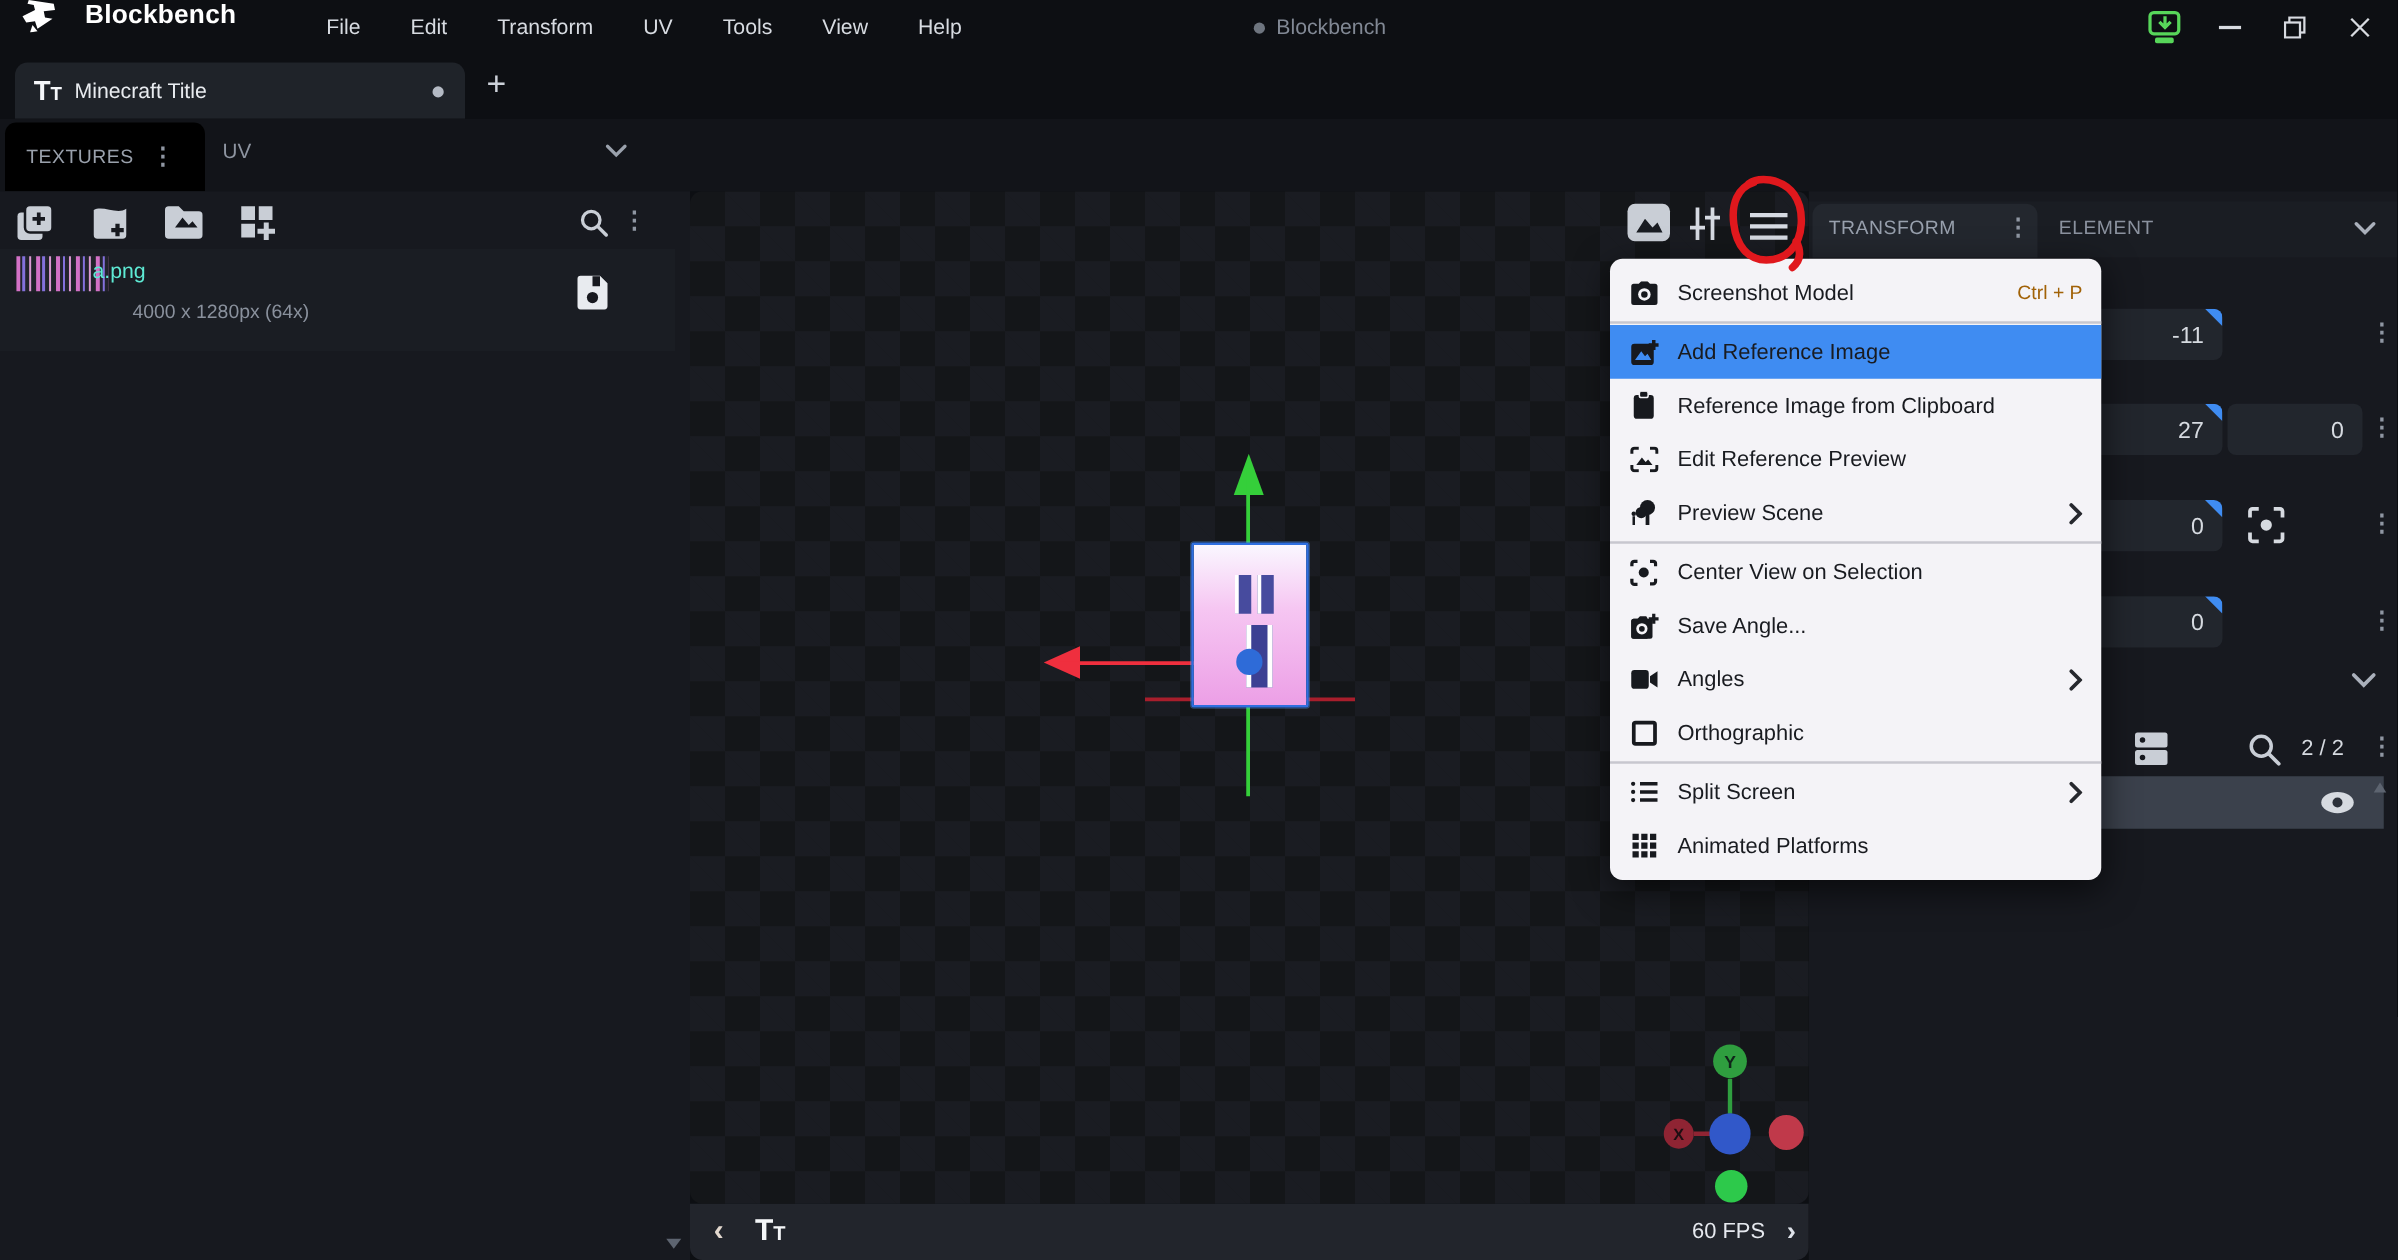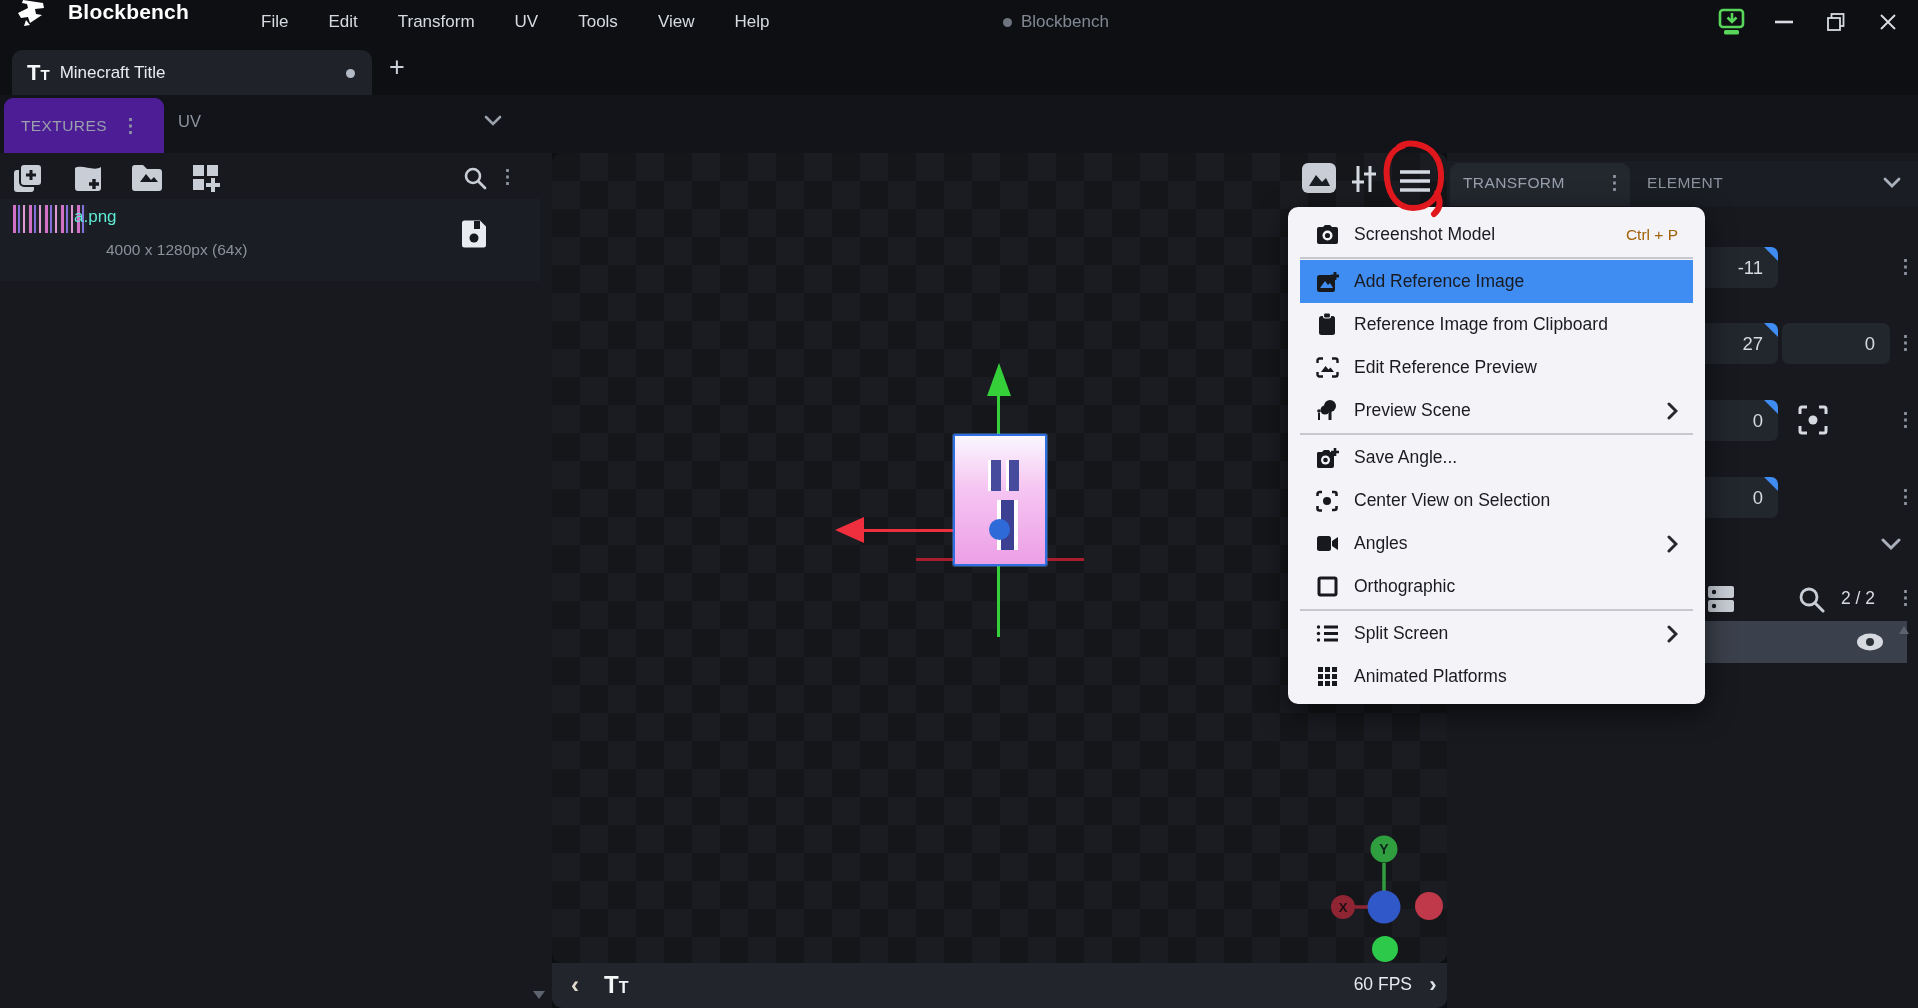--- a/index.html
+++ b/index.html
@@ -24,21 +24,21 @@
   .tab{position:absolute;left:12px;top:6px;width:360px;height:45px;background:#1f2329;border-radius:10px 10px 0 0;display:flex;align-items:center;}
   .tt-icon{margin-left:15px;color:#f5f7fa;font-weight:700;font-size:22px;line-height:1;}
   .tt-icon small{font-size:15px;font-weight:700;}
   .tab-label{margin-left:10px;font-size:17px;color:#e8ebef;}
   .tab-dot{position:absolute;left:334px;top:19px;width:9px;height:9px;border-radius:50%;background:#b4bac4;}
   .newtab{position:absolute;left:382px;top:8px;width:30px;height:30px;color:#ccd1d9;font-size:27px;line-height:30px;text-align:center;}
   .newtab::before{content:"+";}
 
   
   .toprow{left:0;top:95px;width:1918px;height:58px;background:#121419;}
-  .textures-tab{position:absolute;left:4px;top:3px;width:160px;height:55px;background:#4c1d95;border-radius:9px 9px 0 0;display:flex;align-items:center;}
+  .textures-tab{position:absolute;left:4px;top:3px;width:160px;height:55px;background:#000000;border-radius:9px 9px 0 0;display:flex;align-items:center;}
   .textures-label{margin-left:17px;font-size:15.5px;color:#9aa1ac;letter-spacing:.4px;}
   .kebab{color:#8f96a2;font-size:19px;line-height:1;font-weight:700;}
   .kebab::before{content:"\22EE";}
   .uv-label{position:absolute;left:178px;top:17px;font-size:16.5px;color:#8d94a0;}
   .toolbtn{position:absolute;top:102px;width:40px;height:44px;display:flex;align-items:center;justify-content:center;}
   .tool-active{position:absolute;left:517px;top:102px;width:45px;height:45px;background:#3f8cf2;border-radius:9px;display:flex;align-items:center;justify-content:center;}
   .parent-btn{position:absolute;left:765px;top:106px;width:84px;height:38px;background:#282c33;border-radius:7px;display:flex;align-items:center;justify-content:center;gap:7px;font-size:16.5px;color:#d3d7dd;}
   .tb-sep{position:absolute;left:852px;top:106px;width:2px;height:38px;background:#2c3038;}
   .mode-btn{position:absolute;top:103px;height:43px;display:flex;align-items:center;gap:9px;font-size:18.5px;}
   .mode-edit{left:1556px;width:100px;background:#4587f2;border-radius:9px;justify-content:center;color:#0b0d12;font-weight:700;}
@@ -90,21 +90,21 @@
   .rp-tab-active{position:absolute;left:3px;top:2px;width:180px;height:43px;background:#23272e;border-radius:9px 9px 0 0;}
   .rp-tab-label{position:absolute;top:13px;font-size:15.5px;letter-spacing:.4px;}
   .f-row{position:absolute;left:183px;width:148px;height:41px;background:#22262d;border-radius:7px;display:flex;align-items:center;justify-content:flex-end;padding-right:15px;box-sizing:border-box;font-size:18.5px;color:#d6dae0;}
   .f-corner{position:absolute;top:0;right:0;width:0;height:0;border-top:14px solid #3f8cf2;border-left:14px solid transparent;border-radius:0 7px 0 0;}
   .rp-kebab{position:absolute;left:449px;width:16px;text-align:center;}
   .sel-row{position:absolute;left:0;top:468px;width:460px;height:42px;background:#3b414c;}
   .counter{position:absolute;left:394px;top:435px;font-size:17.5px;color:#d6dae0;}
 
   
   .context-menu{left:1288px;top:207px;width:393px;background:#f4f3f7;border-radius:10px;
-     box-shadow:0 8px 28px rgba(0,0,0,.6);padding:6px 12px;z-index:50;}
+     box-shadow:0 8px 28px rgba(0,0,0,.6);padding:6px 0;z-index:50;}
   .mi{height:43px;display:flex;align-items:center;padding:0 15px;color:#191b20;font-size:17.5px;}
   .mi.hl{background:#3f8cf2;}
   .mi-ico{width:24px;height:24px;margin-right:15px;flex:none;display:flex;align-items:center;justify-content:center;}
   .mi-label{flex:1;white-space:nowrap;}
   .mi-short{color:#a16207;font-size:15.5px;}
   .msep{height:2px;background:#c7c7cf;margin:1px 0;}
 
   .annot{position:absolute;left:0;top:0;z-index:60;pointer-events:none;}
 </style>
 </head>
@@ -526,43 +526,43 @@
       <span class="mi-label">Preview Scene</span>
       <span>
           <svg width="11" height="18" viewBox="0 0 11 18">
             <path d="M2 2 L9 9 L2 16" fill="none" stroke="#26282e" stroke-width="3" stroke-linecap="round"></path>
           </svg>
         </span>
     </div>
     <div class="msep"></div>
     <div class="mi">
       <span class="mi-ico">
-        <svg width="23" height="22" viewBox="0 0 23 22">
-            <path d="M1 7 a2 2 0 0 1 2 -2 h3 l2 -2 h5 l1 1.5 V21 H3 a2 2 0 0 1 -2 -2 Z" fill="#17191e"></path>
-            <rect x="1" y="5" width="17" height="16" rx="2" fill="#17191e"></rect>
-            <circle cx="9.5" cy="13" r="4.5" fill="#f4f3f7"></circle>
-            <circle cx="9.5" cy="13" r="2.3" fill="#17191e"></circle>
-            <path d="M19 1 V9 M15 5 H23" stroke="#17191e" stroke-width="2.6"></path>
-          </svg>
-      </span>
-      <span class="mi-label">Save Angle...</span>
-    </div>
-    <div class="mi">
-      <span class="mi-ico">
         <svg width="22" height="22" viewBox="0 0 22 22">
             <g stroke="#17191e" stroke-width="2.6" fill="none">
               <path d="M1.5 6 V4 a2 2 0 0 1 2 -2 H6"></path>
               <path d="M16 2 h2.5 a2 2 0 0 1 2 2 V6"></path>
               <path d="M20.5 16 v2 a2 2 0 0 1 -2 2 H16"></path>
               <path d="M6 20.5 H3.5 a2 2 0 0 1 -2 -2 V16"></path>
             </g>
             <circle cx="11" cy="11" r="4" fill="#17191e"></circle>
           </svg>
       </span>
       <span class="mi-label">Center View on Selection</span>
+    </div>
+    <div class="mi">
+      <span class="mi-ico">
+        <svg width="23" height="22" viewBox="0 0 23 22">
+            <path d="M1 7 a2 2 0 0 1 2 -2 h3 l2 -2 h5 l1 1.5 V21 H3 a2 2 0 0 1 -2 -2 Z" fill="#17191e"></path>
+            <rect x="1" y="5" width="17" height="16" rx="2" fill="#17191e"></rect>
+            <circle cx="9.5" cy="13" r="4.5" fill="#f4f3f7"></circle>
+            <circle cx="9.5" cy="13" r="2.3" fill="#17191e"></circle>
+            <path d="M19 1 V9 M15 5 H23" stroke="#17191e" stroke-width="2.6"></path>
+          </svg>
+      </span>
+      <span class="mi-label">Save Angle...</span>
     </div>
     <div class="mi">
       <span class="mi-ico">
         <svg width="23" height="17" viewBox="0 0 23 17">
             <rect x="1" y="1" width="14" height="15" rx="2.5" fill="#17191e"></rect>
             <path d="M16 6 L22 2 V15 L16 11 Z" fill="#17191e"></path>
           </svg>
       </span>
       <span class="mi-label">Angles</span>
       <span>

